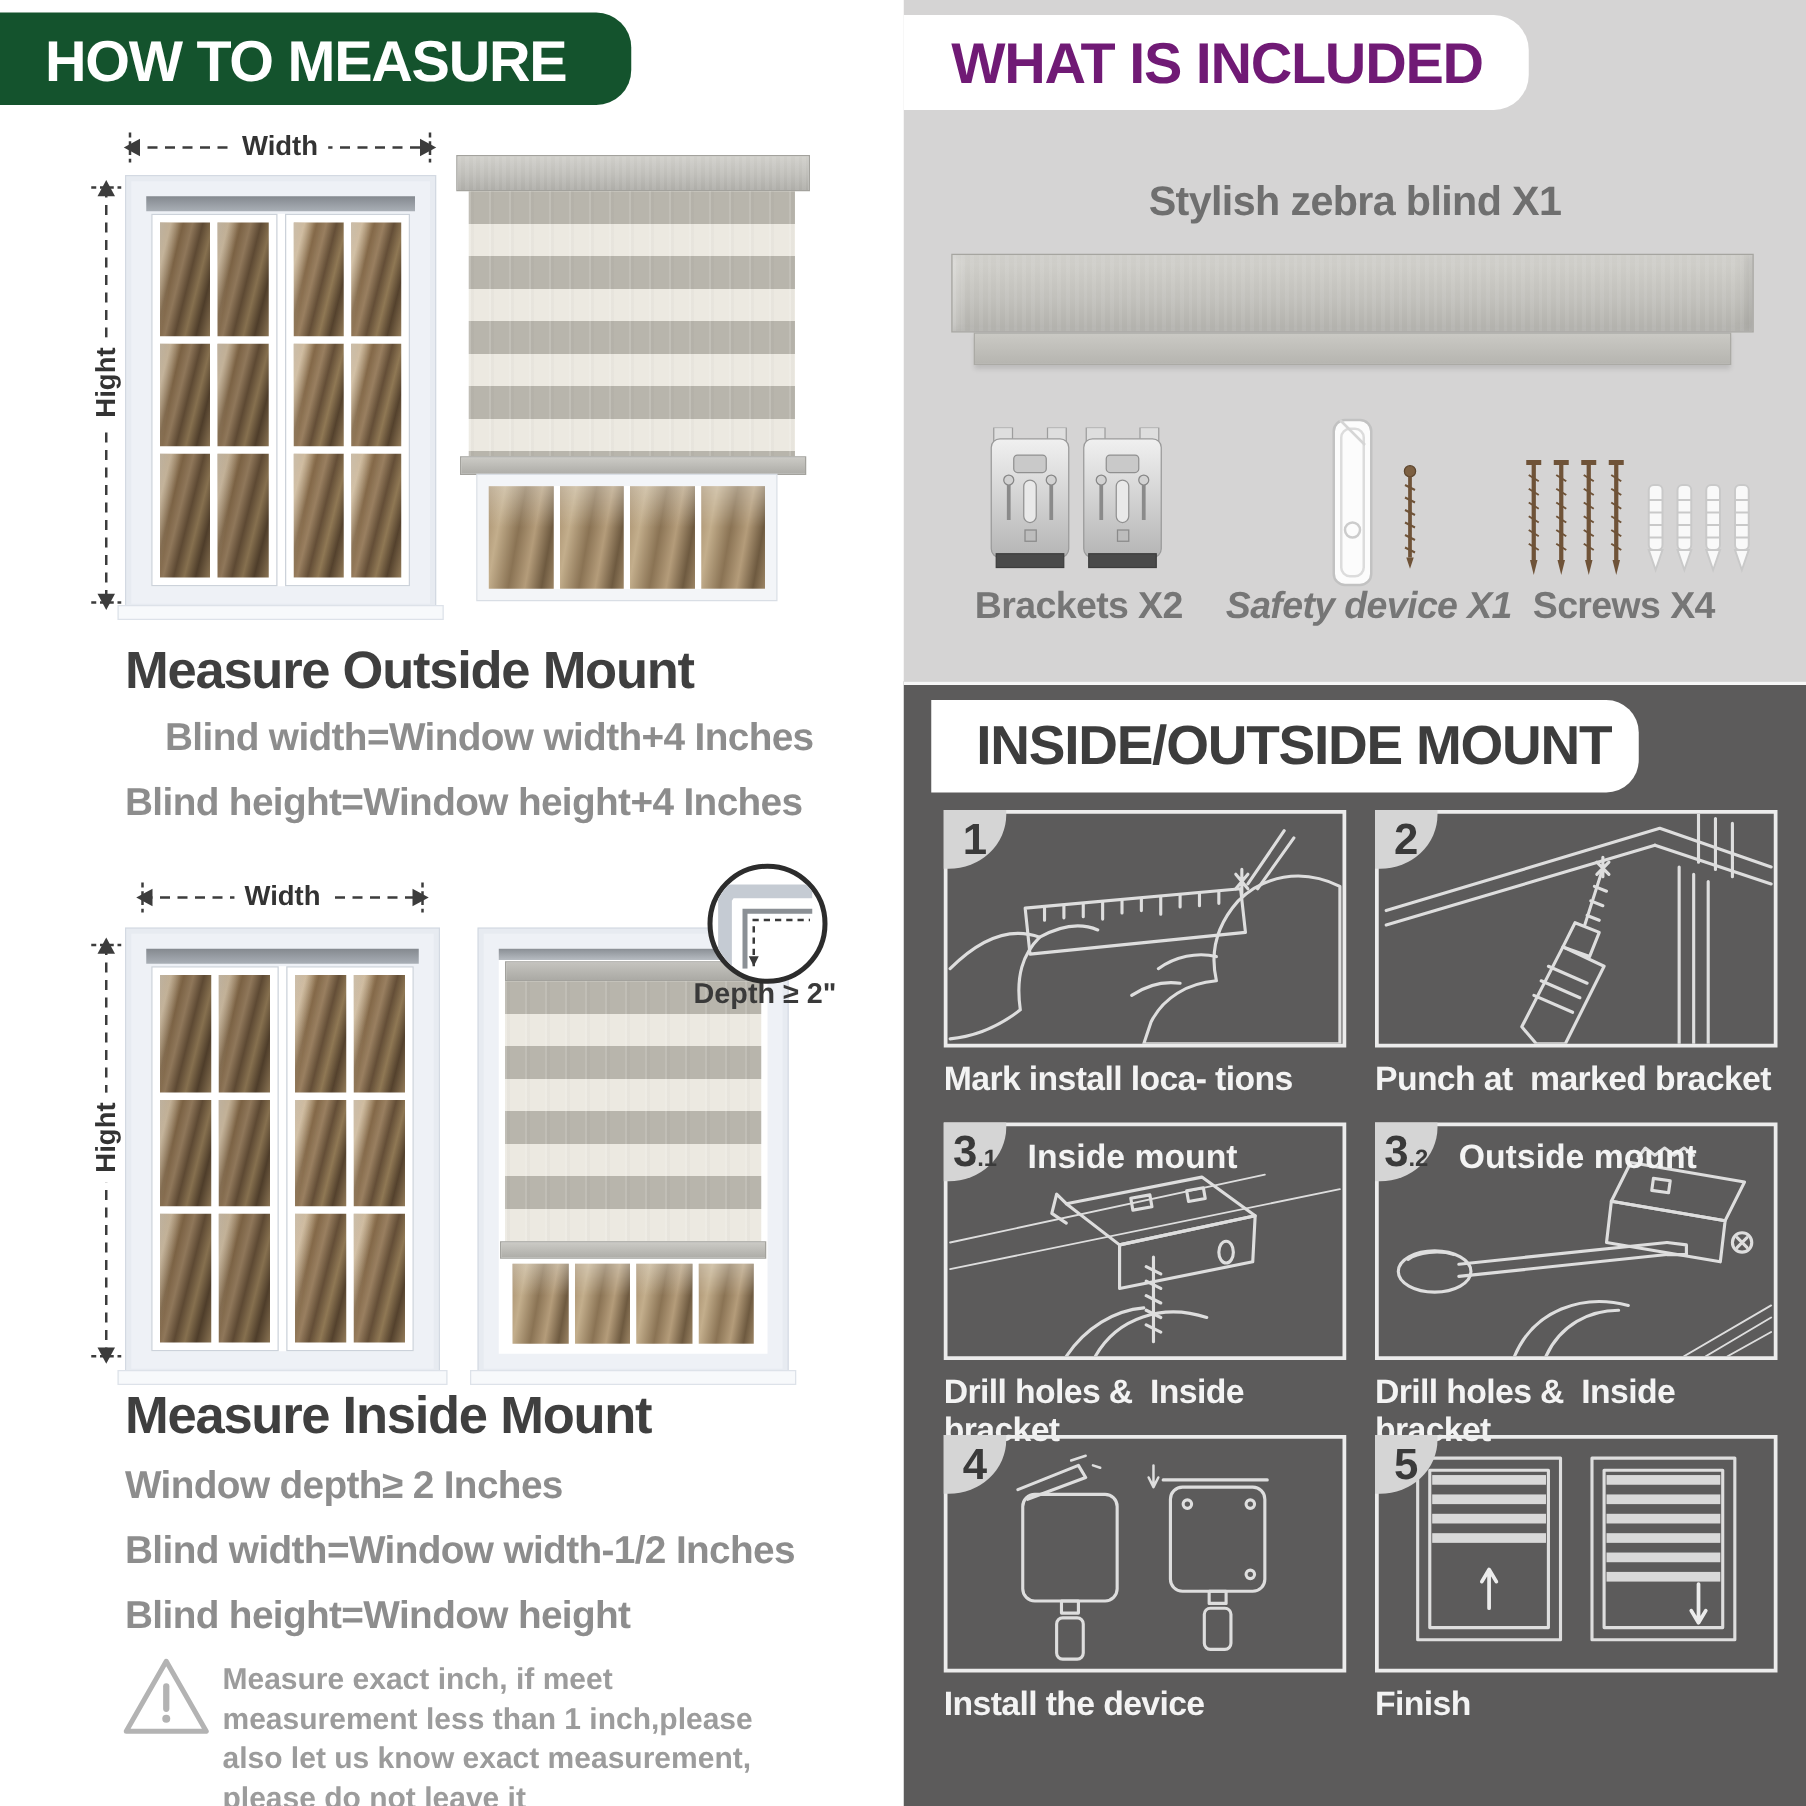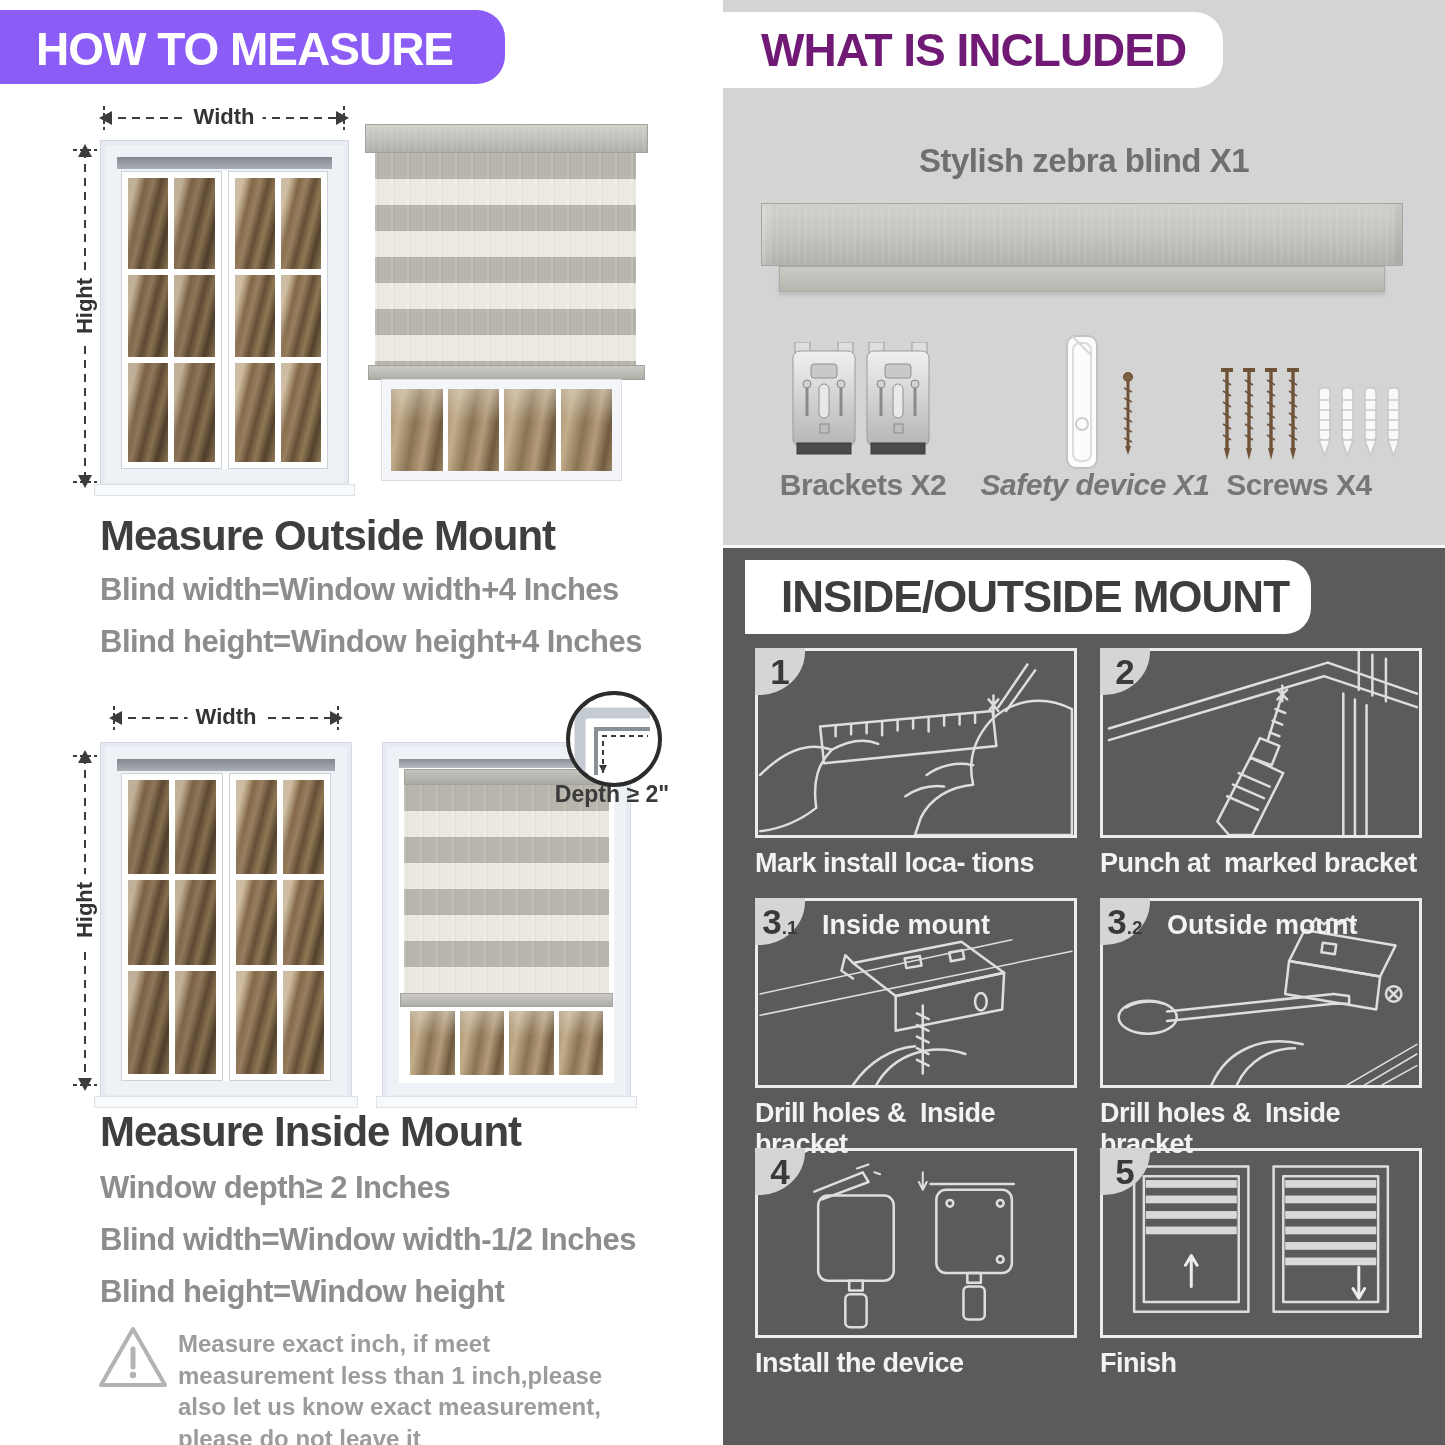--- a/index.html
+++ b/index.html
@@ -1,21 +1,21 @@
 <!DOCTYPE html>
 <html><head>
 <meta charset="utf-8">
 <style>
   html,body{margin:0;padding:0;background:#fff;}
   .page{position:relative;width:1445px;height:1445px;overflow:hidden;
         font-family:"Liberation Sans",sans-serif;background:#fff;}
 
   
   .hdr-left{position:absolute;left:0;top:10px;width:505px;height:74px;
-    background:#8b5cf6;border-radius:0 28px 28px 0;color:#fff;
+    background:#14532d;border-radius:0 28px 28px 0;color:#fff;
     font-size:46px;font-weight:bold;letter-spacing:-1px;line-height:78px;padding-left:36px;box-sizing:border-box;}
 
   .window{position:absolute;background:#eef1f6;border:1px solid #d3d9e2;
     box-shadow:inset 0 0 0 4px #e7ebf1;}
   .window::after{content:"";position:absolute;left:-7px;right:-7px;bottom:-9px;height:10px;
     background:#f7f9fb;border:1px solid #dde2e9;}
   .win-recess{position:absolute;left:16px;right:16px;top:16px;height:12px;
     background:linear-gradient(180deg,#84898f,#a9afb6);}
   .win-inner{position:absolute;left:20px;right:20px;top:30px;bottom:18px;background:#fff;display:flex;gap:6px;}
   .door{flex:1;background:#fff;border:1px solid #ccd2da;padding:6px;box-sizing:border-box;}
@@ -167,21 +167,21 @@
       <div class="upanes">
         <div class="upane"></div>
           <div class="upane"></div>
         <div class="upane"></div>
           <div class="upane"></div>
       </div>
     </div>
   </div>
 
   <div class="mtitle" style="top:512px;">Measure Outside Mount</div>
-  <div class="mline" style="top:572px;">Blind width=Window width+4 Inches</div>
+  <div class="mline" style="top:572px;margin-left:32px;">Blind width=Window width+4 Inches</div>
   <div class="mline" style="top:624px;">Blind height=Window height+4 Inches</div>
 
   <div class="arrow-h" style="left:106px;top:704px;width:240px;height:28px;">
     <svg width="240" height="28" viewBox="0 0 240 28">
       <line x1="8" y1="14" x2="232" y2="14" stroke="#3c3c3c" stroke-width="2" stroke-dasharray="8 6"></line>
       <line x1="8" y1="2" x2="8" y2="26" stroke="#3c3c3c" stroke-width="2" stroke-dasharray="4 3"></line>
       <line x1="232" y1="2" x2="232" y2="26" stroke="#3c3c3c" stroke-width="2" stroke-dasharray="4 3"></line>
       <polygon points="3,14 16,7 16,21" fill="#3c3c3c"></polygon>
       <polygon points="237,14 224,7 224,21" fill="#3c3c3c"></polygon>
     </svg>

